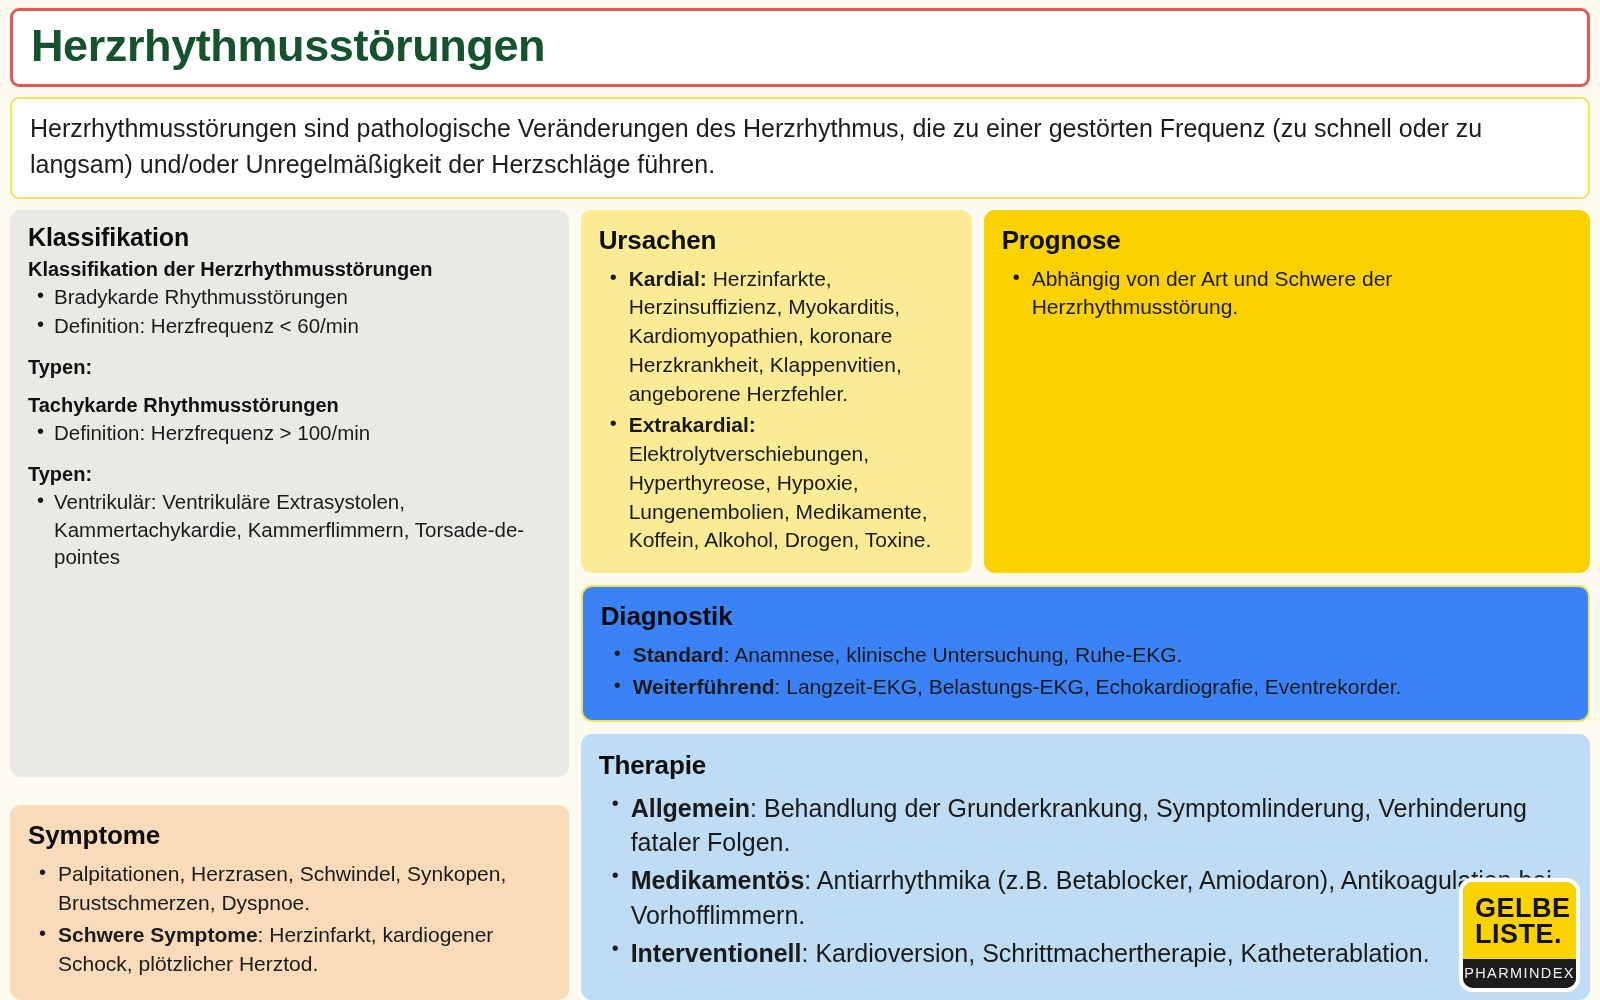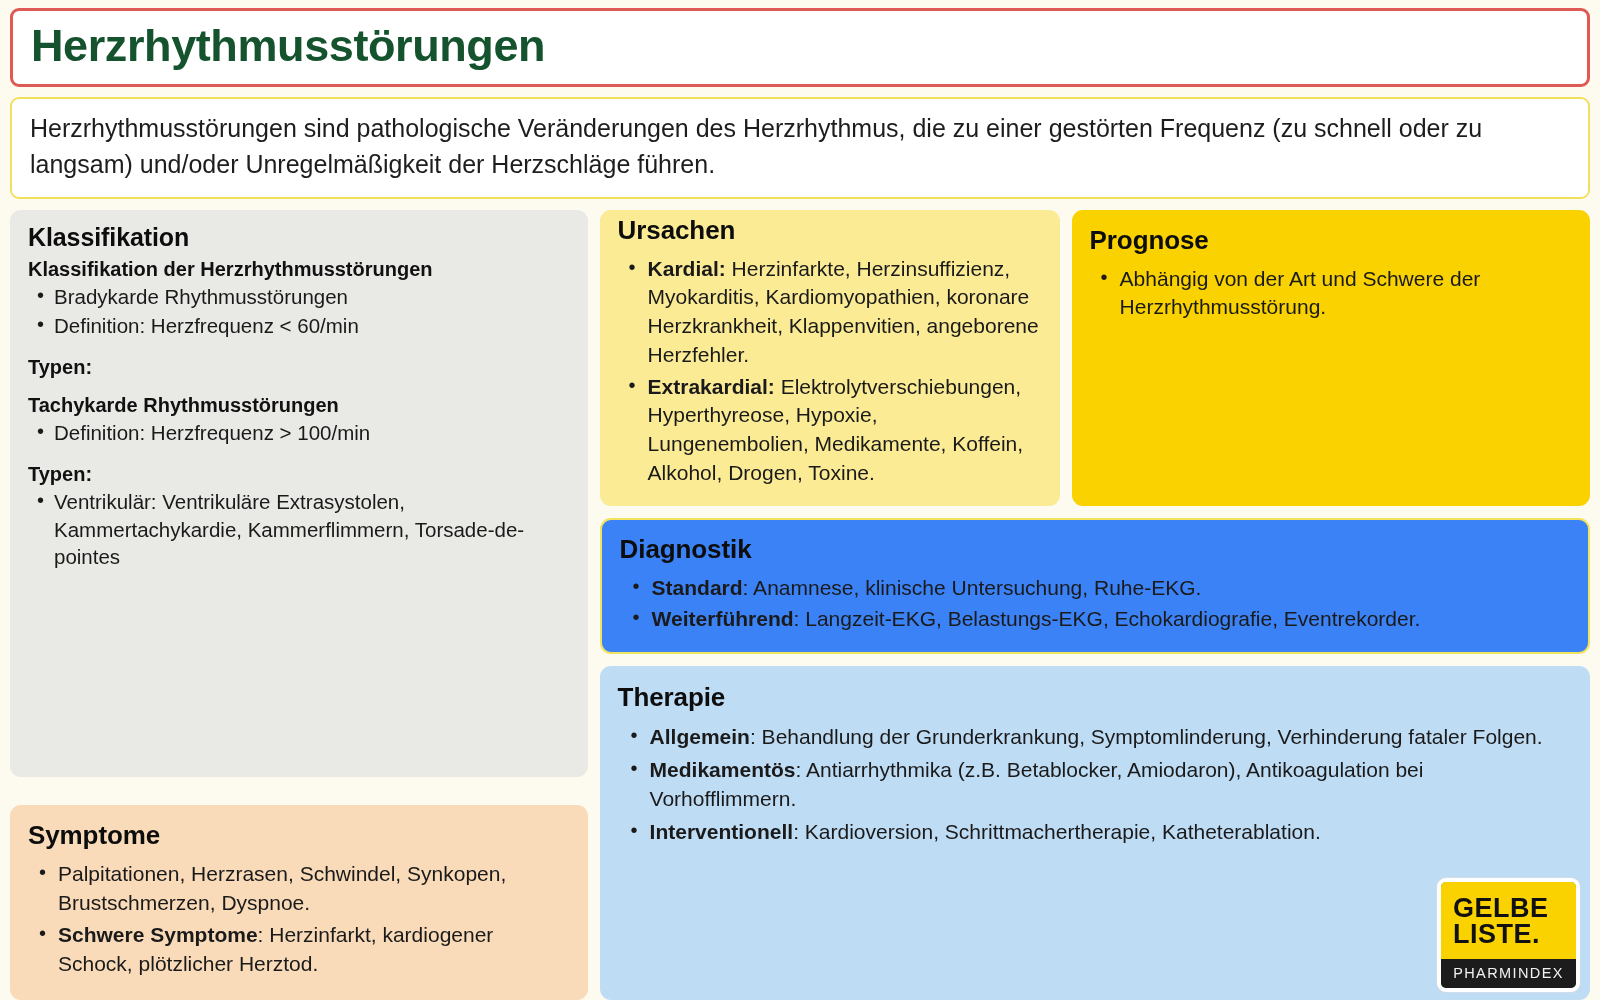--- a/index.html
+++ b/index.html
@@ -114,23 +114,23 @@
     flex: 0 0 auto;
     padding-top: 15px;
     padding-bottom: 18px;
   }
   .card-symptome h2 { font-size: 26px; margin-bottom: 9px; }
   .card-symptome li { font-size: 21px; line-height: 1.38; margin: 3px 0; padding-left: 30px; }
   .card-symptome li::before { left: 11px; }
 
   .card-ursachen {
     background: #fbeb95;
-    width: 460px;
-    flex: 0 0 auto;
-    padding-top: 5px;
+    width: 391px;
+    flex: 0 0 auto;
+    padding-top: 15px;
   }
   .card-ursachen h2 { font-size: 26px; margin-bottom: 9px; }
   .card-ursachen li { font-size: 21px; line-height: 1.37; margin: 3px 0; padding-left: 30px; }
   .card-ursachen li::before { left: 11px; }
 
   .card-prognose {
     background: #f9d200;
     flex: 1 1 auto;
     padding-top: 15px;
   }
@@ -148,30 +148,30 @@
   .card-diagnostik li { font-size: 21px; line-height: 1.35; margin: 3px 0; padding-left: 32px; }
   .card-diagnostik li::before { left: 13px; }
 
   .card-therapie {
     background: #bfdcf5;
     flex: 1 1 auto;
     padding-top: 16px;
     position: relative;
   }
   .card-therapie h2 { font-size: 26px; margin-bottom: 10px; }
-  .card-therapie li { font-size: 21px; line-height: 1.37; margin: 4px 0; padding-left: 32px; }
+  .card-therapie li { font-size: 25px; line-height: 1.37; margin: 4px 0; padding-left: 32px; }
   .card-therapie li::before { left: 13px; }
 
   
   .logo {
     position: absolute;
     right: 10px;
     bottom: 8px;
-    width: 143px;
-    border-radius: 9px;
+    width: 121px;
+    border-radius: 14px;
     overflow: hidden;
     background: #22c55e;
     border: 4px solid #ffffff;
     box-shadow: 0 0 0 0.5px #ddd;
   }
   .logo-top {
     background: #f9d200;
     padding: 14px 12px 11px 12px;
   }
   .logo-line {

